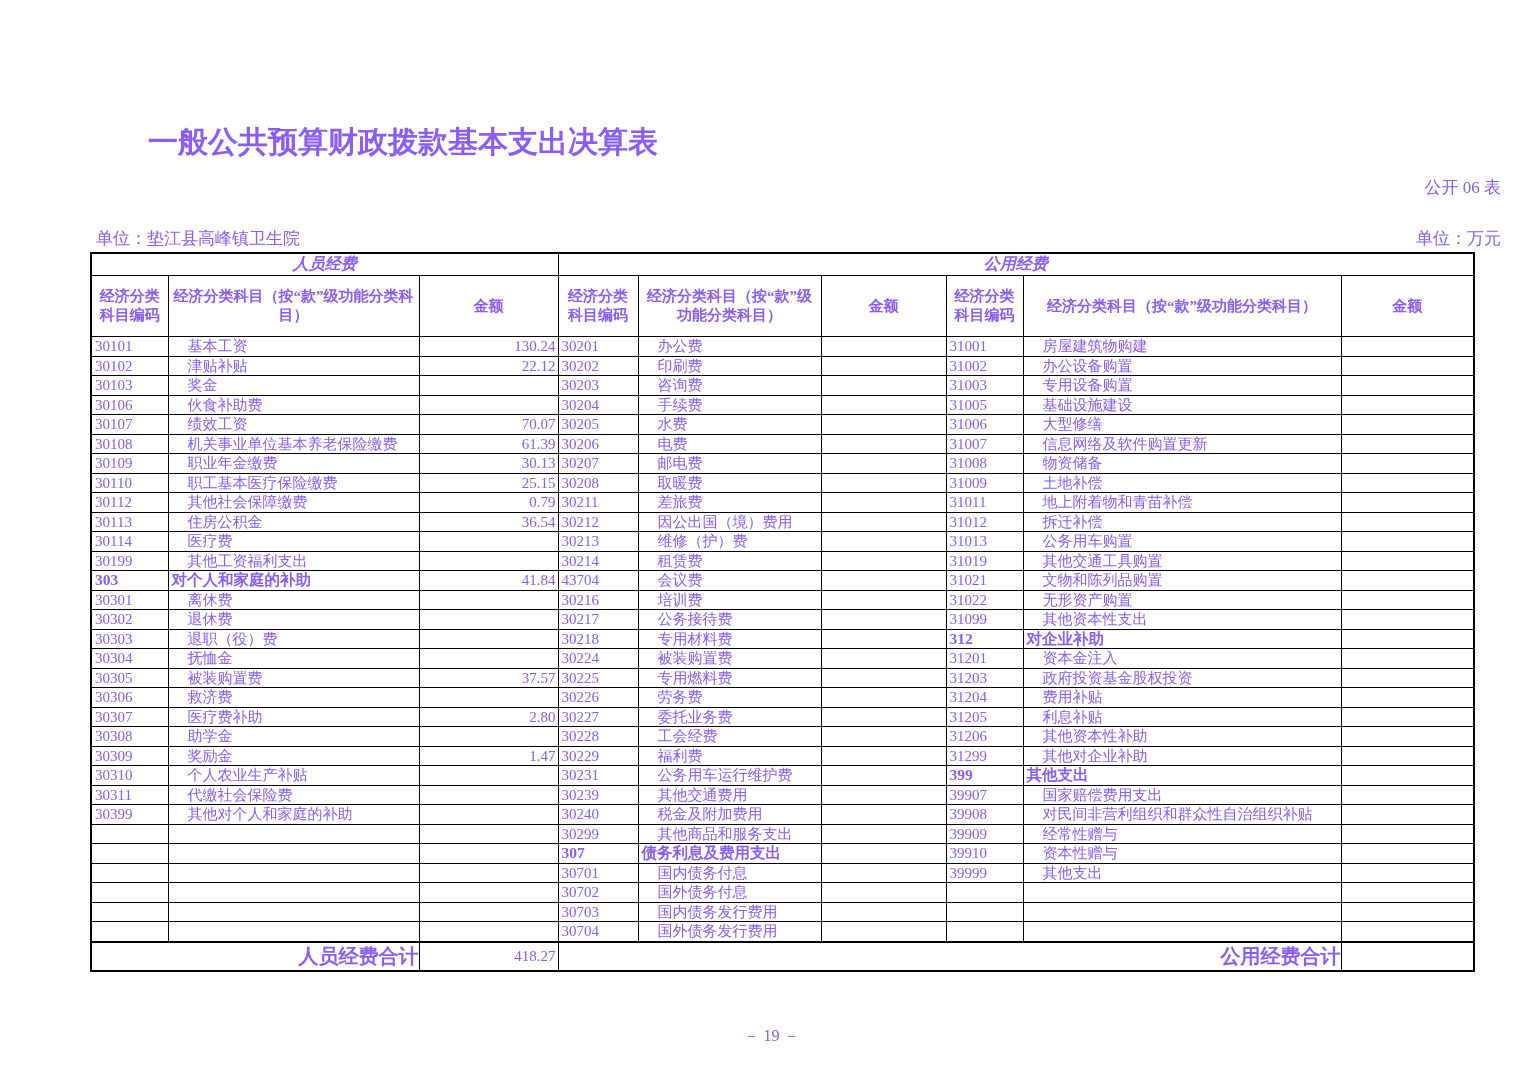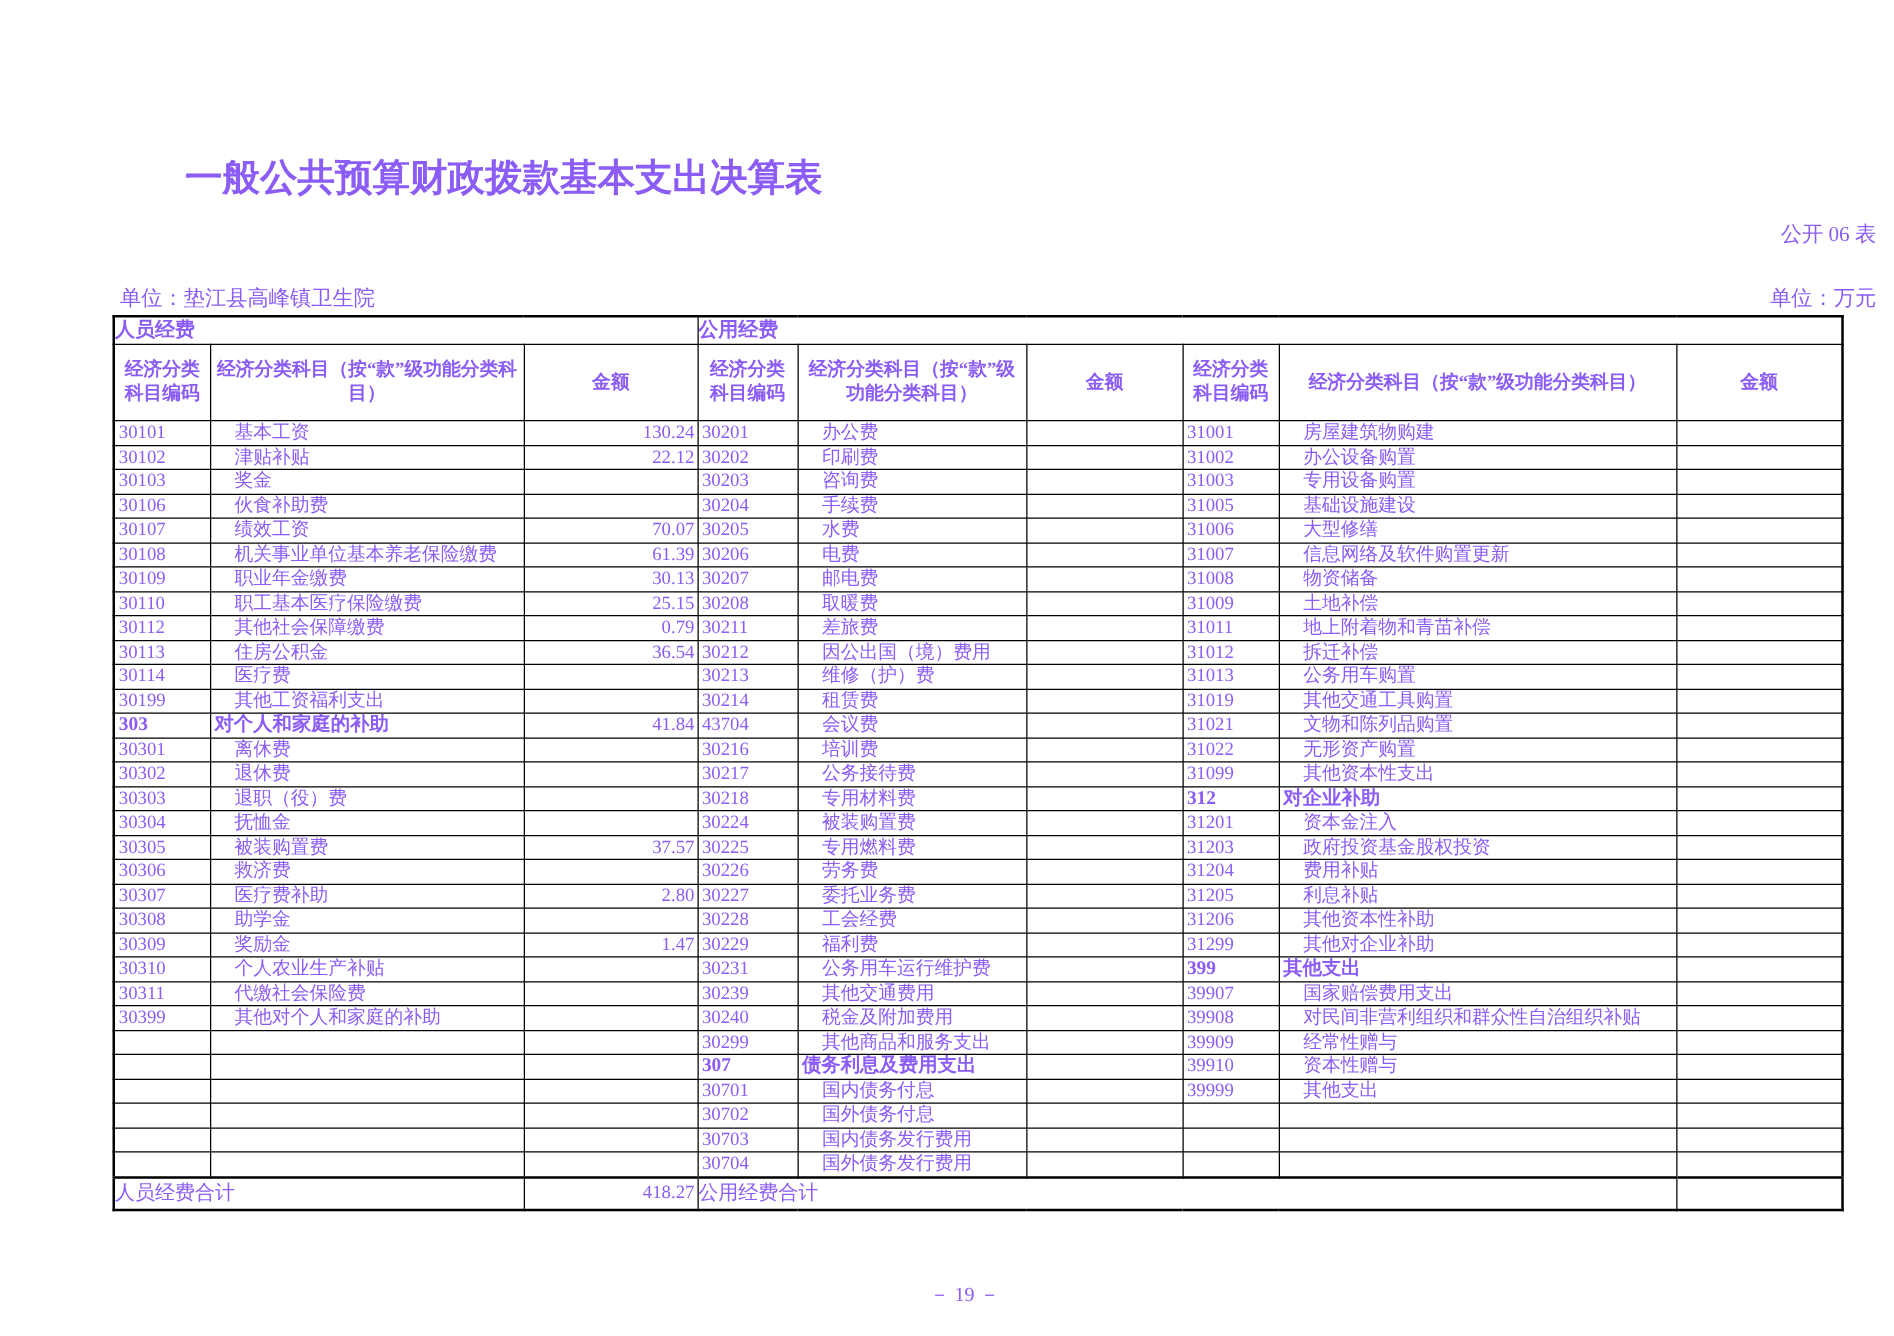--- a/index.html
+++ b/index.html
@@ -17,33 +17,33 @@
 
   table.budget {
     position:absolute; left:90px; top:252px; width:1383px;
     border-collapse:collapse; table-layout:fixed;
     border:2px solid #000;
   }
   .budget th, .budget td {
     border:1px solid #000; padding:0; font-size:15px; font-weight:normal;
     overflow:hidden; white-space:nowrap; vertical-align:middle;
   }
-  .budget thead tr.group th { height:19px; font-size:16px; font-weight:bold; text-align:left; }
+  .budget thead tr.group th { height:19px; font-size:16px; font-weight:bold; text-align:center;font-style:italic; }
   .budget thead tr.cols th {
     height:60px; font-weight:bold; text-align:center;
     white-space:normal; line-height:19px; padding:0 3px;
   }
   .budget tbody td { height:18.5px; line-height:18px; }
   td.code { padding-left:3px; }
   td.subject { padding-left:3px; }
   td.subject.detail { padding-left:19px; }
   td.cat { font-weight:bold; font-size:15.5px; }
   td.amount { text-align:right; padding-right:2px; }
   .budget tfoot td { height:24px; border-top:2px solid #000; }
-  td.total-label { text-align:left; font-weight:normal; font-size:16px; }
+  td.total-label { text-align:right; font-weight:bold; font-size:20px; }
   .footer { position:absolute; left:0; width:100%; top:1026px; text-align:center; font-size:16px; }
 </style>
 </head>
 <body>
 
 <div class="page">
 
   <div class="title">一般公共预算财政拨款基本支出决算表</div>
   <div class="doc-label">公开 06 表</div>
   <div class="unit-left">单位：垫江县高峰镇卫生院</div>

